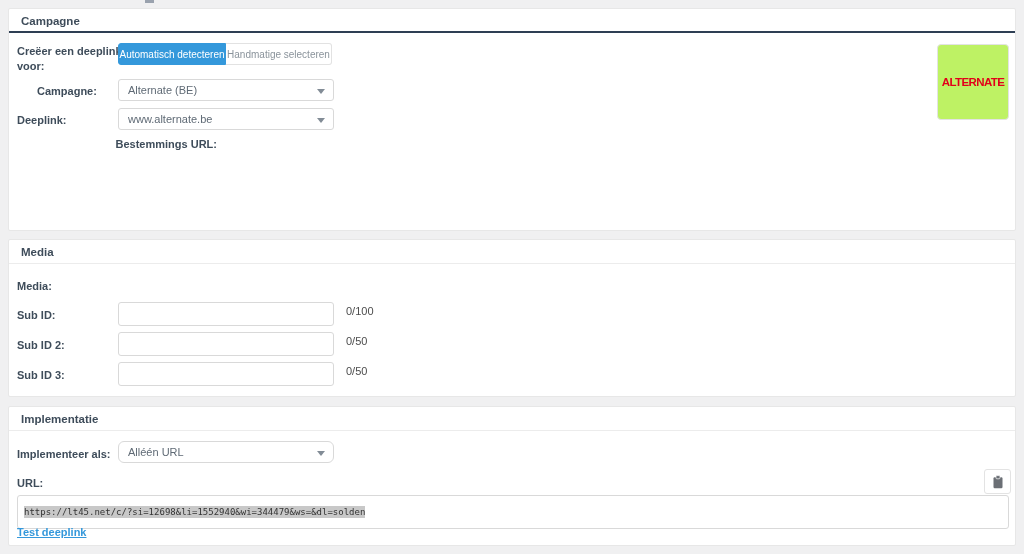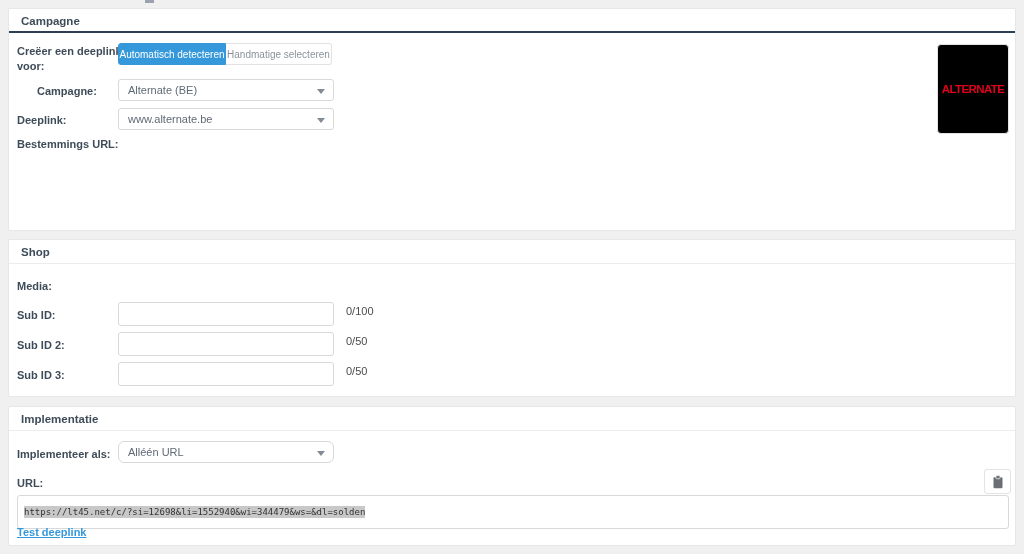--- a/index.html
+++ b/index.html
@@ -54,22 +54,22 @@
     font-size:13px; color:#9aa2aa;
   }
   .tinput {
     position:absolute; left:109px; width:216px; height:24px;
     background:#fff; border:1px solid #d9d9d9; border-radius:3px;
     font-size:11px; color:#5f6a75; padding:0 8px;
     font-family:"Liberation Sans","DejaVu Sans",sans-serif;
   }
   .counter { position:absolute; left:337px; font-size:11px; color:#4c4c4c; }
   .logo-box {
-    position:absolute; left:928px; top:35px; width:72px; height:90px;
-    background:#000000; border:1px solid #e3e3e3; border-radius:4px;
+    position:absolute; left:928px; top:35px; width:72px; height:76px;
+    background:#bef264; border:1px solid #e3e3e3; border-radius:4px;
     display:flex; align-items:center; justify-content:center; overflow:hidden;
   }
   .logo-text {
     color:#e2001a; font-weight:800; font-size:11.5px; letter-spacing:-0.6px;
     white-space:nowrap;
   }
   .dest-area {
     position:absolute; left:8px; top:142px; width:992px; height:73px;
     background:#fff; border:1px solid #d9d9d9; border-radius:3px;
     font-size:11px; color:#6b7480; line-height:1.4; padding:6px 9px;
@@ -125,25 +125,25 @@
   <div class="flabel" style="top:104px;">Deeplink:</div>
   <div class="select" style="top:99px;">
     <span>www.alternate.be</span>
     <span class="caret"></span>
   </div>
 
   <div class="logo-box">
     <span class="logo-text">ALTERNATE</span>
   </div>
 
-  <div class="flabel" style="top:128px; width:200px;">Bestemmings URL:</div>
+  <div class="flabel" style="top:128px; width:200px;text-align:right;">Bestemmings URL:</div>
 </section>
 
 <section class="card" style="top:239px; height:158px;">
-  <div class="card-header hdr-light">Shop</div>
+  <div class="card-header hdr-light">Media</div>
 
   <div class="flabel" style="top:39px;">Media:</div>
 
   <div class="flabel" style="top:68px;">Sub ID:</div>
   <input class="tinput" style="top: 62px;">
   <div class="counter" style="top:65px;">0/100</div>
 
   <div class="flabel" style="top:98px;">Sub ID 2:</div>
   <input class="tinput" style="top: 92px;">
   <div class="counter" style="top:95px;">0/50</div>

